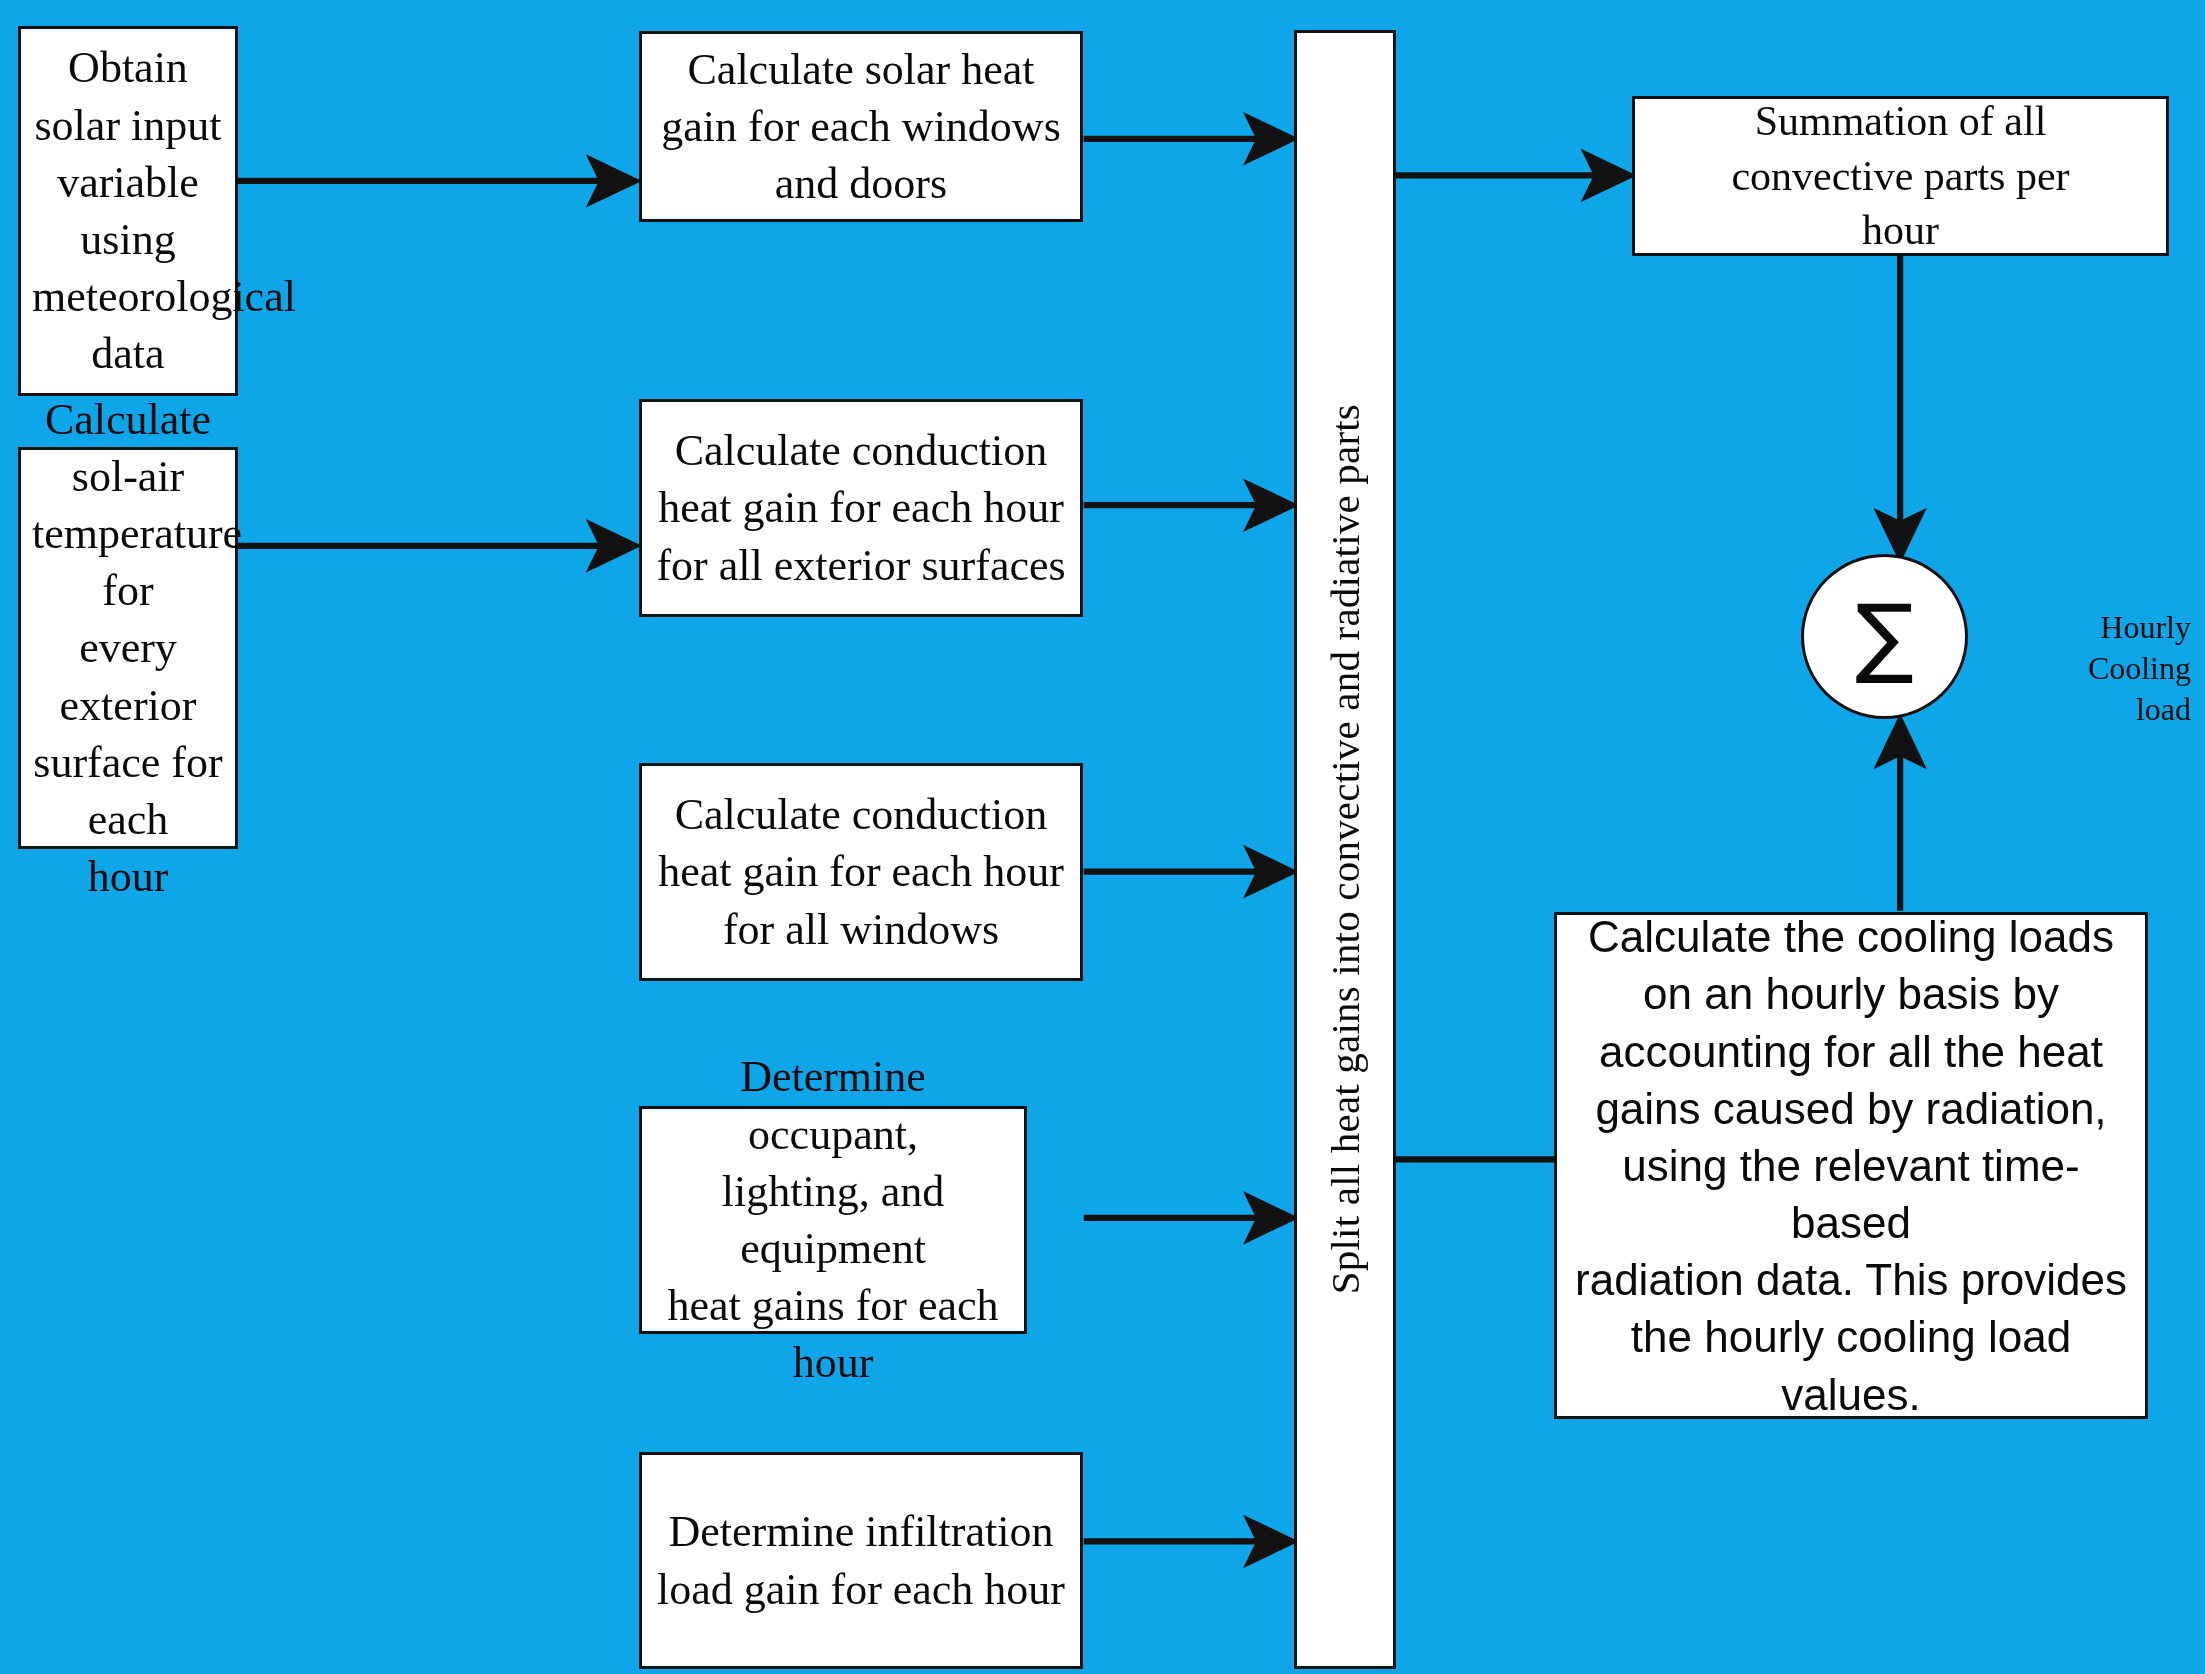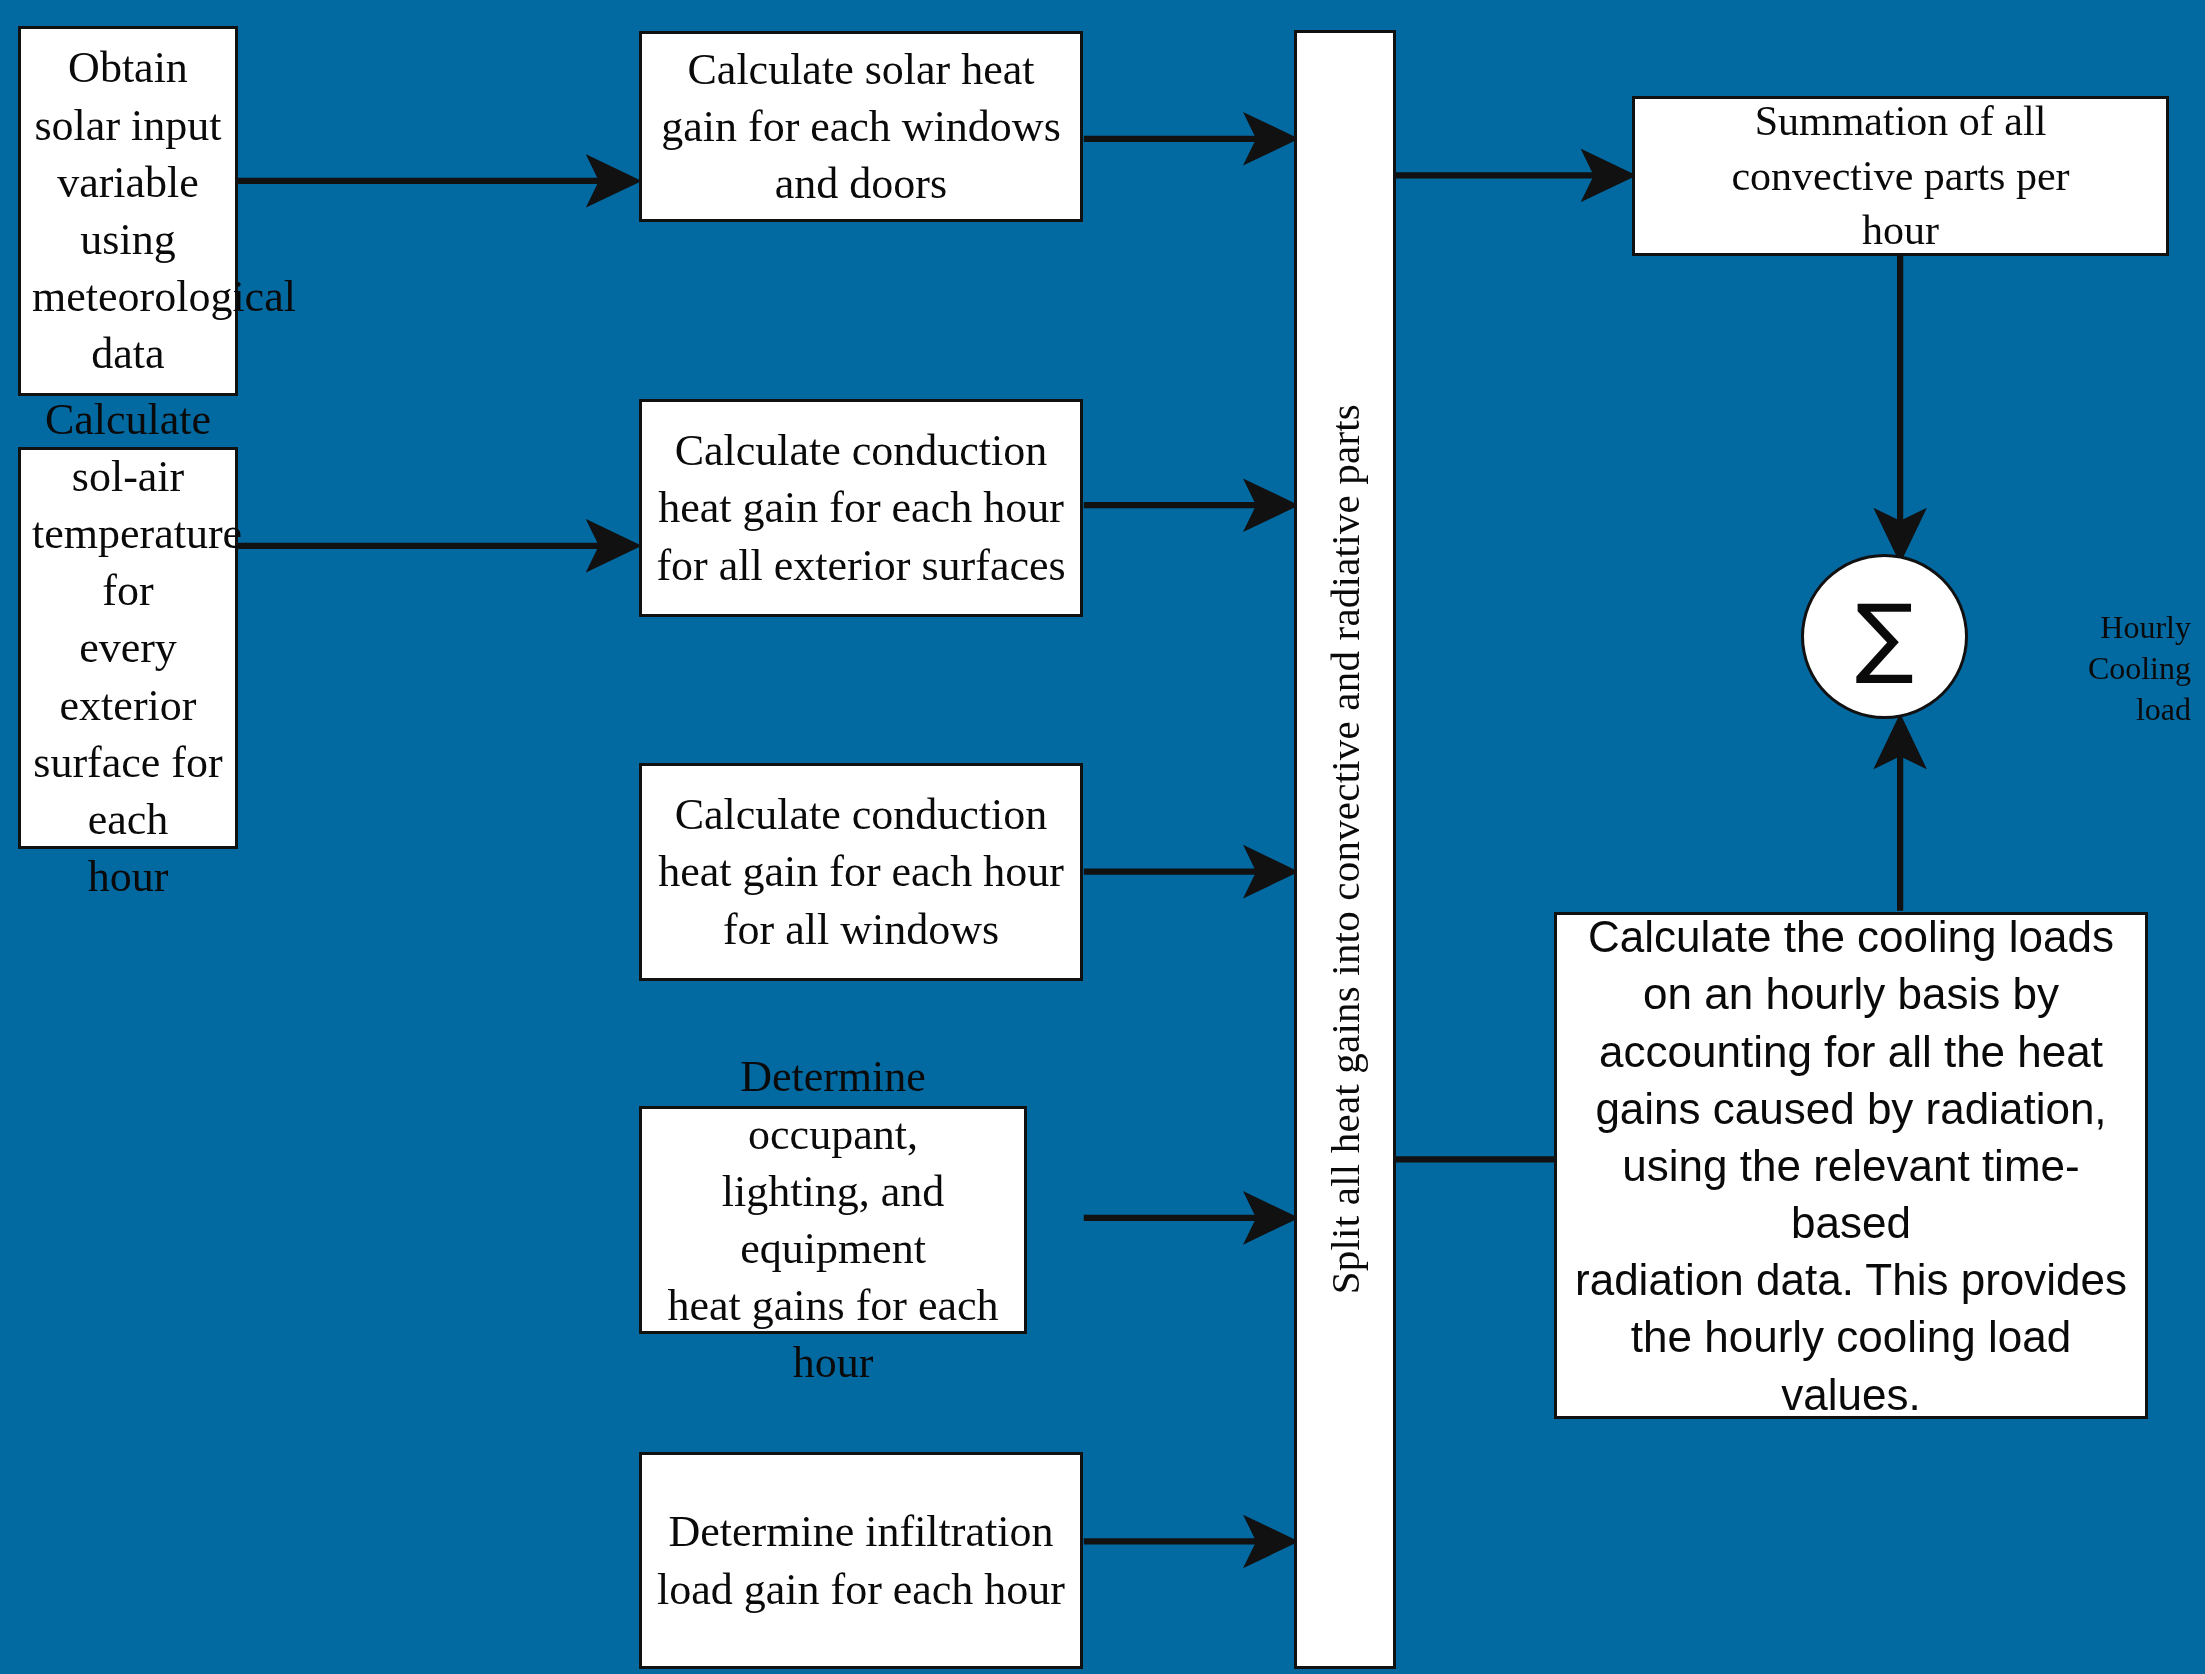--- a/index.html
+++ b/index.html
@@ -4,21 +4,21 @@
 <style>
   html, body {
     margin: 0;
     padding: 0;
     background: #ffffff;
   }
   #canvas {
     position: relative;
     width: 2205px;
     height: 1674px;
-    background: #0369a1;
+    background: #0ea5e9;
     overflow: hidden;
     font-family: "Liberation Serif", "DejaVu Serif", serif;
     color: #0a0a0a;
   }
   .node {
     position: absolute;
     box-sizing: border-box;
     border: 3.9px solid #111111;
     background: #ffffff;
     display: flex;

